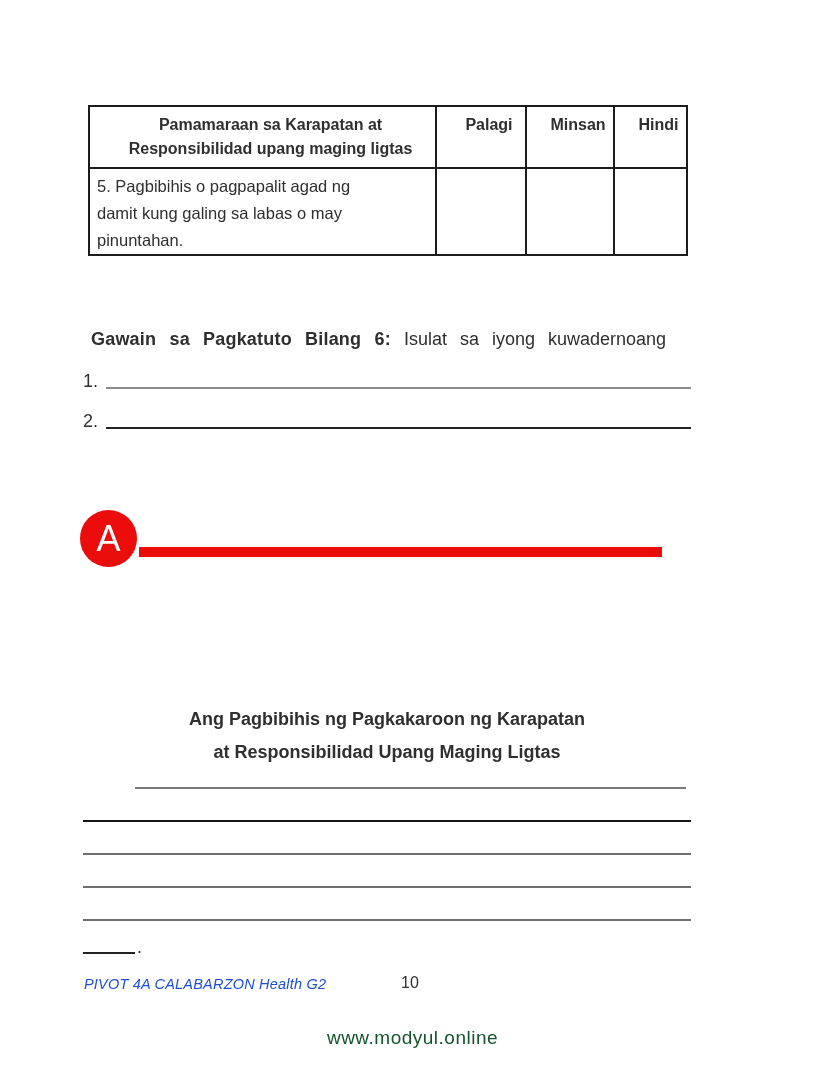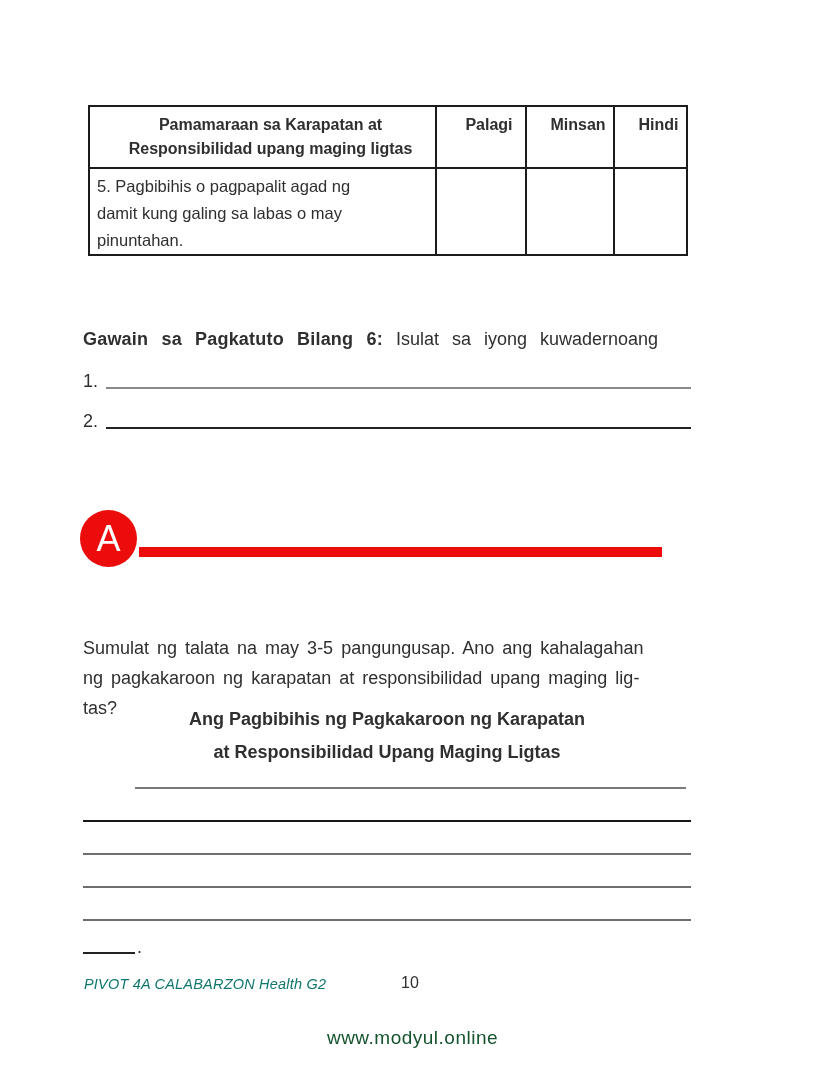--- a/index.html
+++ b/index.html
@@ -26,21 +26,21 @@
     font-size:16.5px;font-weight:normal;text-align:left;
     padding:4px 8px 0 7px;line-height:27px;
   }
 
   
   .activity{
     position:absolute;left:83px;top:306px;width:612px;
     font-size:18px;line-height:31px;
   }
   .activity .jline{word-spacing:8px;}
-  .activity b{letter-spacing:0.2px;}
+  .activity b{letter-spacing:0.2px;margin-left:8px;}
 
   
   .numblank{
     position:absolute;left:83px;width:608px;display:flex;align-items:flex-end;
     font-size:18px;height:24px;
   }
   .numblank .rule{flex:1;margin-left:8px;margin-bottom:3px;height:0;}
   .numblank.one{top:368px;}
   .numblank.one .rule{border-bottom:2px solid #8a8a8a;}
   .numblank.two{top:408px;}
@@ -74,21 +74,21 @@
   .ending{
     position:absolute;left:83px;top:934px;display:flex;align-items:flex-end;
     font-size:18px;height:24px;
   }
   .ending .rule{width:52px;border-bottom:2px solid #222;margin-bottom:4px;}
   .ending span{margin-left:2px;}
 
   
   .footer-mod{
     position:absolute;left:84px;top:976px;font-style:italic;font-size:14.5px;
-    color:#0f766e;letter-spacing:0.2px;
+    color:#1d4ed8;letter-spacing:0.2px;
   }
   .footer-page{position:absolute;left:401px;top:974px;font-size:16px;text-align:center;}
   .watermark{
     position:absolute;left:0;top:1027px;width:100%;text-align:center;
     font-size:19px;color:#14532d;letter-spacing:0.5px;
   }
 </style>
 </head>
 <body>
 
@@ -131,23 +131,20 @@
   <div class="numblank two">
     <span>2.</span>
     <div class="rule"></div>
   </div>
 
   <div class="badge">
     <span>A</span>
   </div>
   <div class="redbar"></div>
 
-  <p class="essay-prompt">Sumulat ng talata na may 3-5 pangungusap. Ano ang kahalagahan
-ng pagkakaroon ng karapatan at responsibilidad upang maging lig-
-tas?</p>
   <h3 class="essay-title">Ang Pagbibihis ng Pagkakaroon ng Karapatan
 at Responsibilidad Upang Maging Ligtas</h3>
 
   <div class="hr r1"></div>
   <div class="hr r2"></div>
   <div class="hr r3"></div>
   <div class="hr r4"></div>
   <div class="hr r5"></div>
   <div class="ending">
     <div class="rule"></div>

